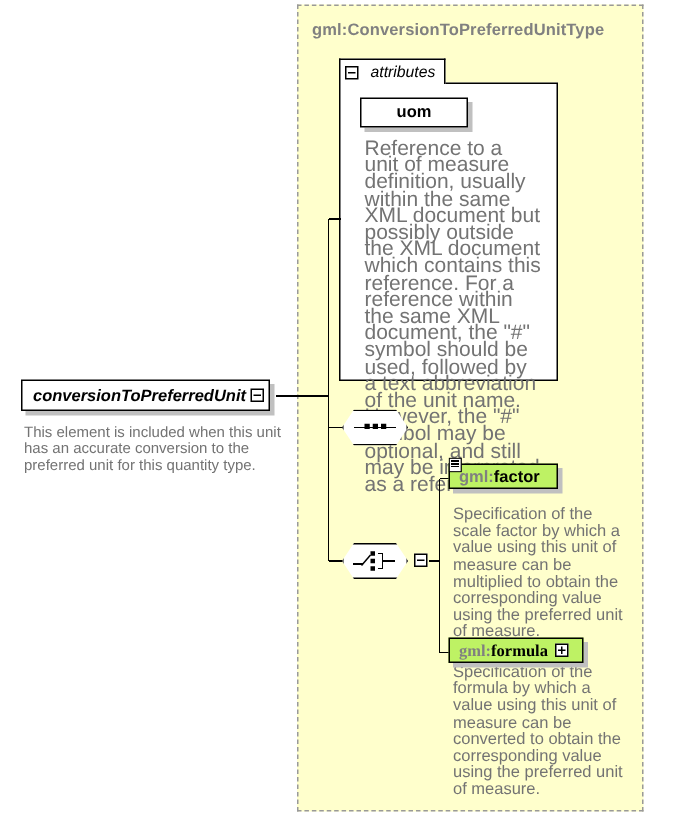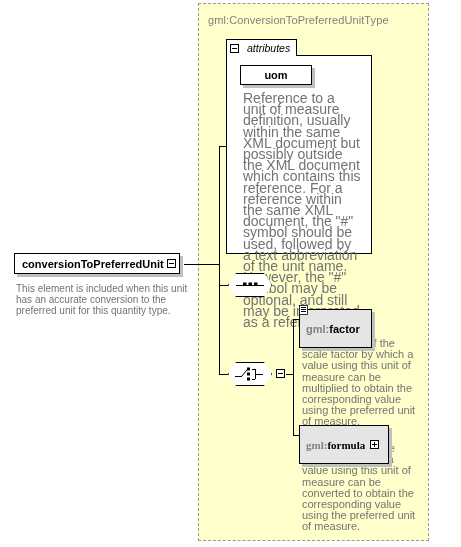--- a/index.html
+++ b/index.html
@@ -24,21 +24,21 @@
     height: 538px;
     background: #ffffcc;
     border: 1px dashed #999999;
     box-sizing: border-box;
   }
   #type-title {
     position: absolute;
     left: 208px;
     top: 14px;
     font-size: 11px;
-    font-weight: normal;
+    font-weight: bold;
     color: #808080;
     letter-spacing: 0.1px;
     white-space: nowrap;
   }
 
   
   #attributes-box {
     position: absolute;
     left: 226px;
     top: 55px;
@@ -146,20 +146,21 @@
     box-shadow: 3px 3px 0 0 #c0c0c0;
     z-index: 2;
   }
   #element-node .name {
     font-size: 11px;
     font-weight: bold;
     color: #000000;
     padding-left: 7px;
     white-space: nowrap;
     flex: 1 1 auto;
+    font-style: italic;
   }
   #element-node .expander {
     margin-right: 3px;
   }
   #element-doc {
     position: absolute;
     left: 16px;
     top: 283px;
     width: 172px;
     font-size: 10px;
@@ -193,24 +194,24 @@
   #choice-expander {
     position: absolute;
     left: 276px;
     top: 369px;
     z-index: 3;
   }
 
   
   .elem-node {
     position: absolute;
-    background: #e5e5e5;
-    border: 1px solid #000000;
-    box-sizing: border-box;
-    height: 39px;
+    background: #bef264;
+    border: 1px solid #000000;
+    box-sizing: border-box;
+    height: 17px;
     display: flex;
     align-items: center;
     box-shadow: 3px 3px 0 0 #c0c0c0;
     z-index: 2;
   }
   .elem-node .name {
     font-size: 11px;
     font-weight: bold;
     color: #000000;
     white-space: nowrap;

